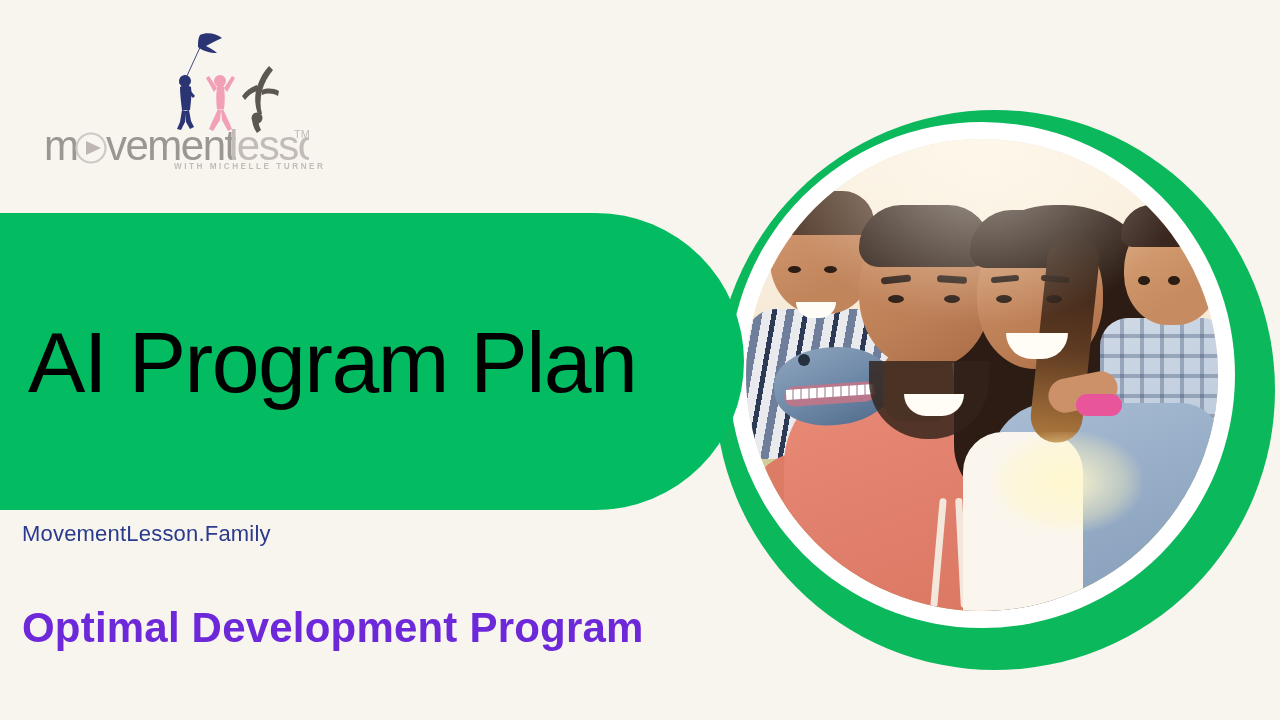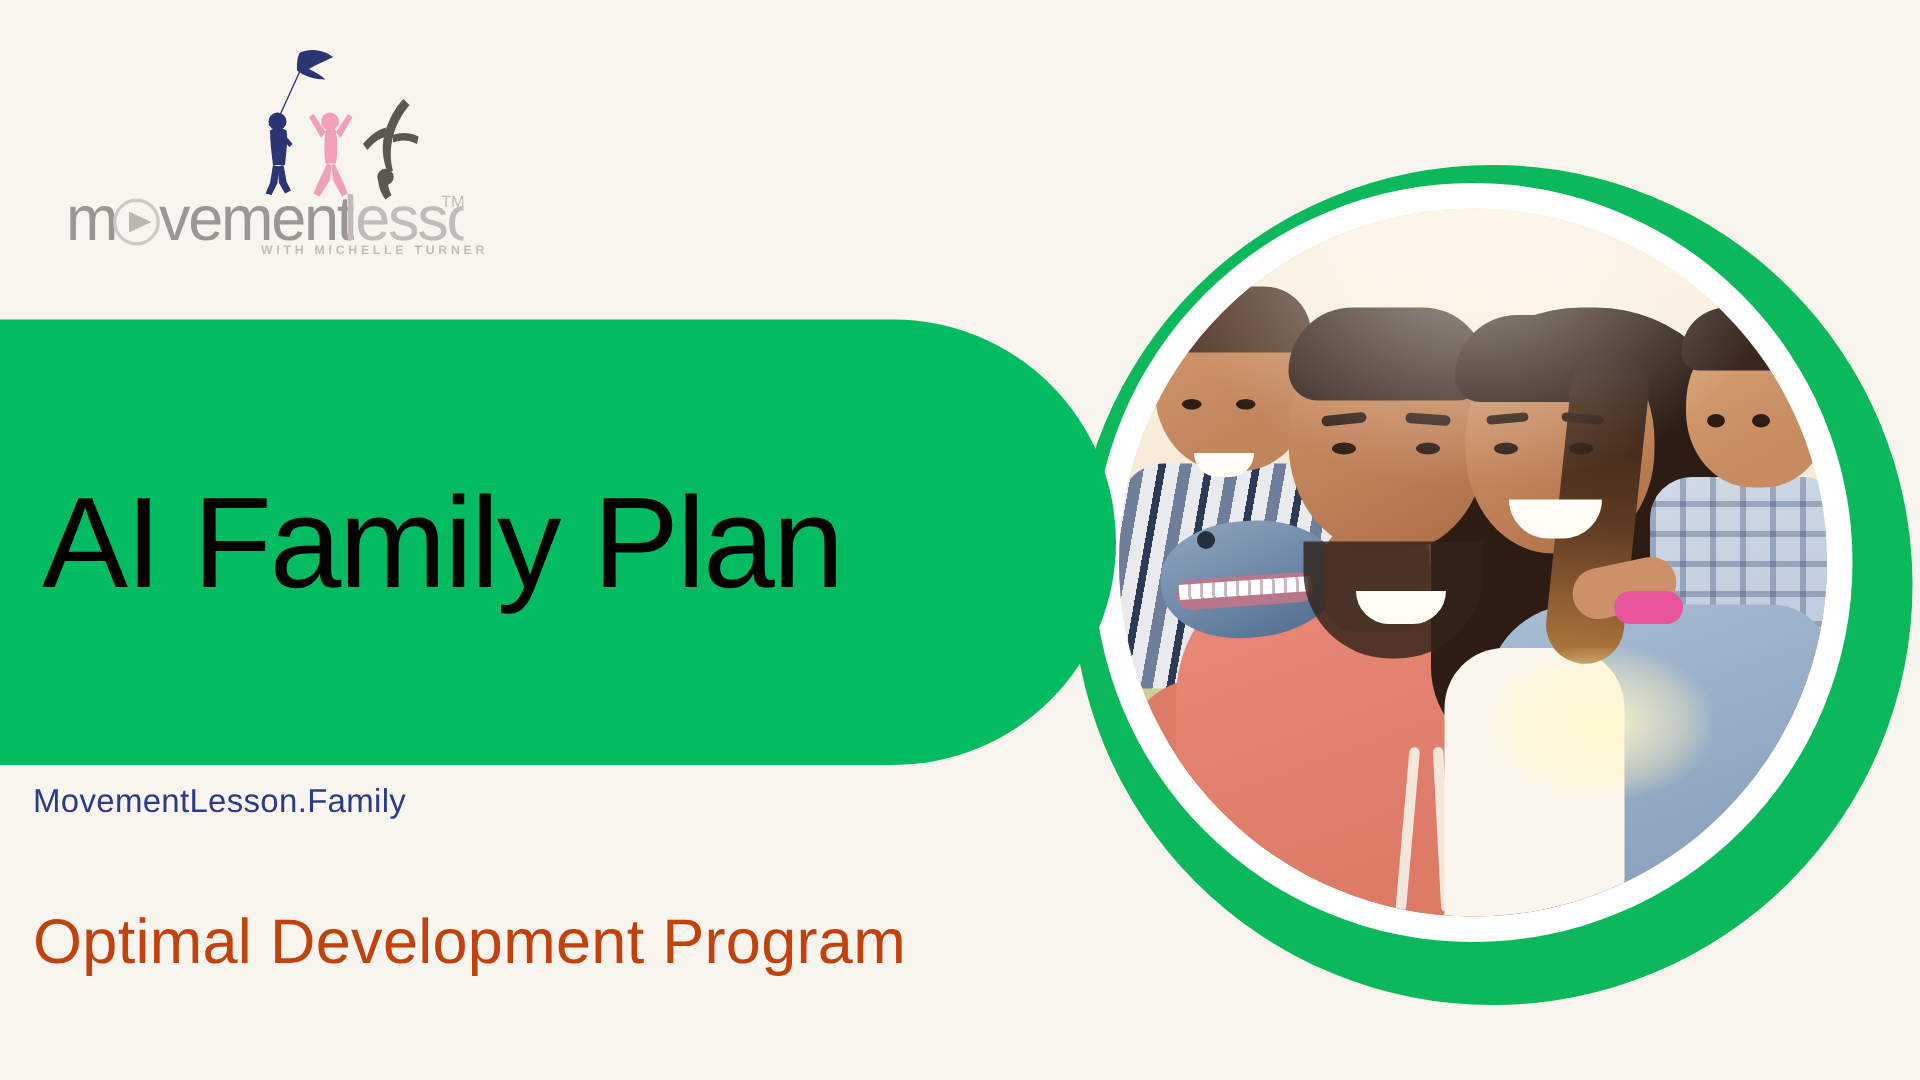--- a/index.html
+++ b/index.html
@@ -268,22 +268,22 @@
     font-size: 22px;
     color: #2A3A8C;
     letter-spacing: 0.2px;
     white-space: nowrap;
   }
   #program-line {
     position: absolute;
     left: 22px;
     top: 604px;
     font-size: 42px;
-    font-weight: 400;
-    color: #c2410c;
+    font-weight: 700;
+    color: #6d28d9;
     letter-spacing: 0.2px;
     white-space: nowrap;
   }
 </style>
 </head>
 <body>
 
 <div id="slide">
 
   <div id="photo-assembly">
@@ -340,21 +340,21 @@
       <div class="ph" id="ph-tot-hair"></div>
       <div class="ph" id="ph-tot-eye-l"></div>
       <div class="ph" id="ph-tot-eye-r"></div>
 
       <div class="ph" id="ph-sun"></div>
       <div class="ph" id="ph-glow"></div>
     </div>
   </div>
 
   <div id="green-pill">
-    <div id="hero-title">AI Family Plan</div>
+    <div id="hero-title">AI Program Plan</div>
   </div>
 
   <div id="logo-block">
 
     <svg id="logo-figures" viewBox="0 0 130 110">
 
       <g>
         <path d="M32 48 L48 13" stroke="#2B3573" stroke-width="0.9" fill="none"></path>
         <path d="M46 5 C52 2, 62 3, 68 8 C62 11, 57 13, 52 16 C56 18, 60 20, 63 23
                  C56 23, 49 21, 44 17 C44 12, 44 8, 46 5 Z" fill="#2B3573"></path>

